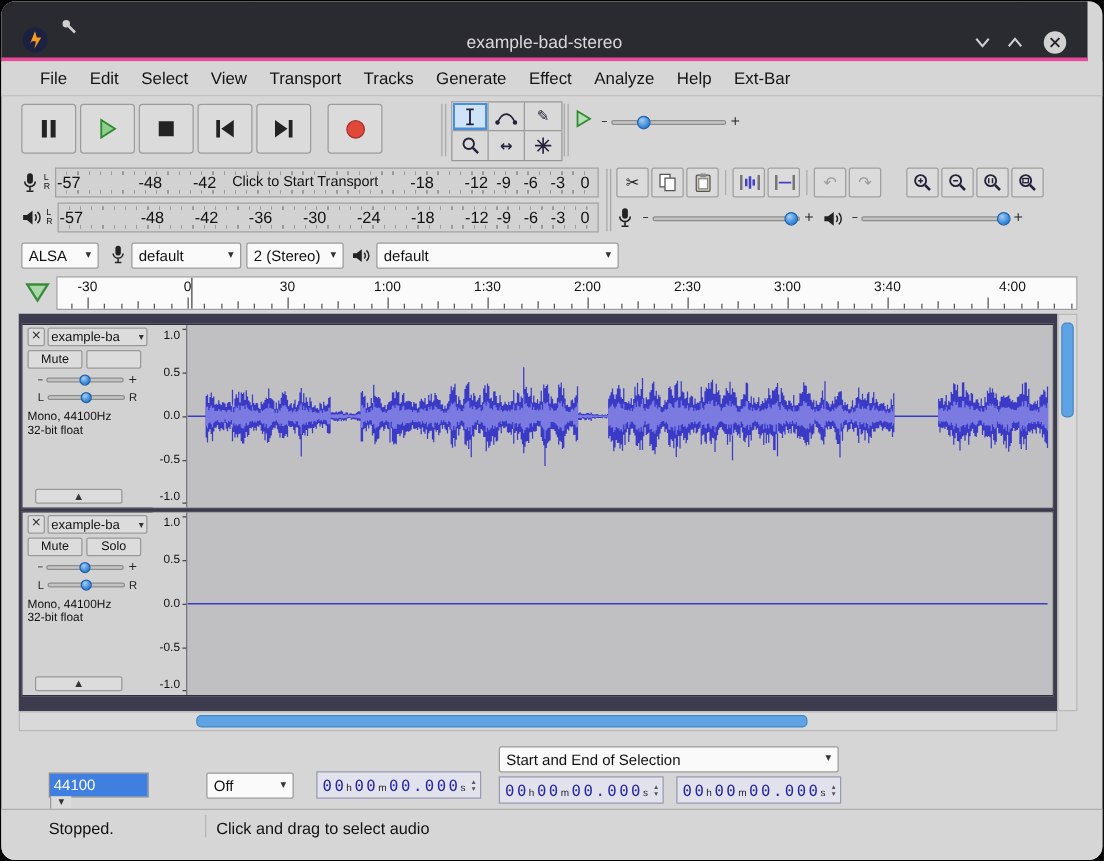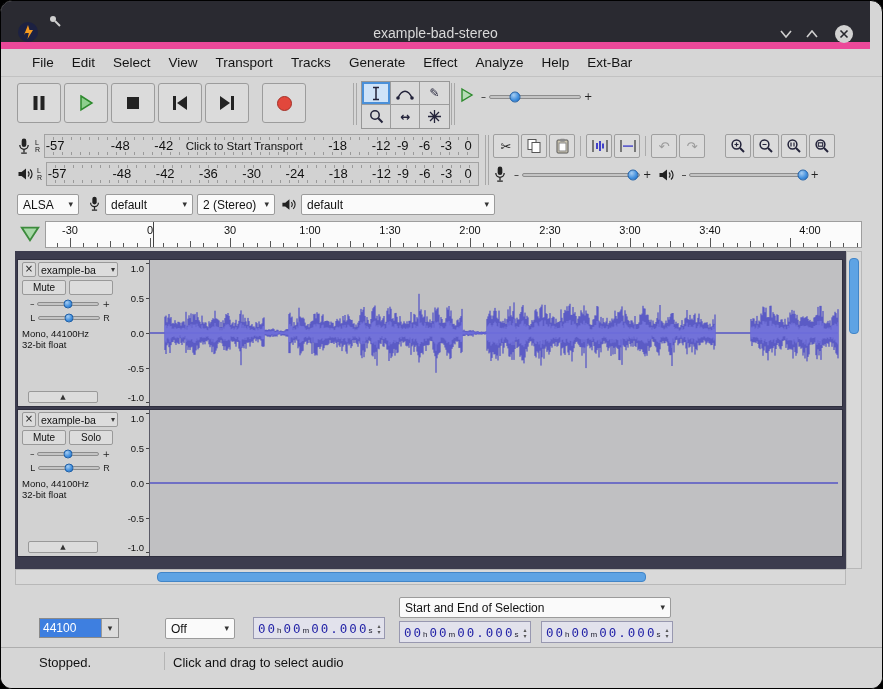--- a/index.html
+++ b/index.html
@@ -2,21 +2,21 @@
 <html><head>
 <meta charset="utf-8">
 <style>
   *{margin:0;padding:0;box-sizing:border-box;}
   html,body{width:883px;height:689px;background:#000;}
   body{font-family:"Liberation Sans",sans-serif;position:relative;overflow:hidden;}
   .glyph{font-family:"DejaVu Sans",sans-serif;}
   .window{position:absolute;inset:0;border-radius:12px;background:#d6d6d6;overflow:hidden;border:1px solid #000;}
 
   
-  .titlebar{position:absolute;top:0;left:0;right:12px;height:48px;background:#2a2a31;border-bottom:7px solid #ec4899;}
+  .titlebar{position:absolute;top:0;left:0;right:12px;height:48px;background:#2a2a31;border-bottom:3px solid #ec4899;}
   .tb-title{position:absolute;left:0;right:0;top:24px;text-align:center;color:#d9d9d9;font-size:14px;}
   .tb-icon{position:absolute;display:flex;align-items:center;justify-content:center;}
   .pin-ic{left:46px;top:12px;width:16px;height:16px;}
   .logo-ic{left:16px;top:20px;width:22px;height:22px;}
   .chev-dn{right:76px;top:26px;width:16px;height:14px;cursor:pointer;}
   .chev-up{right:50px;top:26px;width:16px;height:14px;cursor:pointer;}
   .close-ic{right:16px;top:23px;width:20px;height:20px;cursor:pointer;}
 
   
   .menubar{position:absolute;top:48px;left:0;right:0;height:28px;background:#d6d6d6;border-bottom:1px solid #c2c2c2;display:flex;align-items:stretch;padding-left:22px;}
@@ -96,21 +96,21 @@
 
   
   .vscroll{position:absolute;left:845px;top:250px;width:16px;height:318px;background:#d9d9d9;border:1px solid #b8b8b8;}
   #vthumb{position:absolute;left:2px;right:2px;background:#5ea3e4;border:1px solid #4285c7;border-radius:4px;}
   .hscroll{position:absolute;left:14px;top:568px;width:831px;height:16px;background:#d9d9d9;border:1px solid #b8b8b8;}
   #hthumb{position:absolute;top:2px;bottom:2px;background:#5ea3e4;border:1px solid #4285c7;border-radius:4px;}
 
   
   .bottombar{position:absolute;left:0;right:0;top:588px;height:58px;background:#d6d6d6;border-top:1px solid #aeaeae;}
   .bb-label{position:absolute;font-size:13px;color:#111;}
-  .ratefield{position:absolute;left:38px;top:617px;width:80px;height:20px;background:#84cc16;border:1px solid #8a8a8a;display:flex;align-items:stretch;}
+  .ratefield{position:absolute;left:38px;top:617px;width:80px;height:20px;background:#84cc16;border:1px solid #8a8a8a;display:flex;align-items:stretch;flex-direction:column;}
   .rateval{flex:1;background:#3e7fe0;color:#fff;font-size:12px;padding:2px 3px;}
   .ratebtn{width:17px;background:#dcdcdc;border-left:1px solid #999;display:flex;align-items:center;justify-content:center;font-size:9px;color:#333;}
   .timefield{position:absolute;height:22px;background:#e2e2ec;border:1px solid #9898b0;display:inline-flex;align-items:center;padding:0 4px;}
   .tf-d{font-family:"DejaVu Sans Mono",monospace;font-size:12.5px;color:#2626a8;letter-spacing:2px;}
   .tf-u{font-size:8px;color:#223;margin:5px 2px 0 0;}
   .tf-spin{display:flex;flex-direction:column;gap:1px;margin-left:3px;font-size:6px;color:#555;line-height:5px;}
 
   
   .statusbar{position:absolute;left:0;right:0;top:646px;bottom:0;background:#d6d6d6;border-top:1px solid #aeaeae;font-size:13px;color:#111;}
   .sb-state{position:absolute;left:38px;top:7px;}

